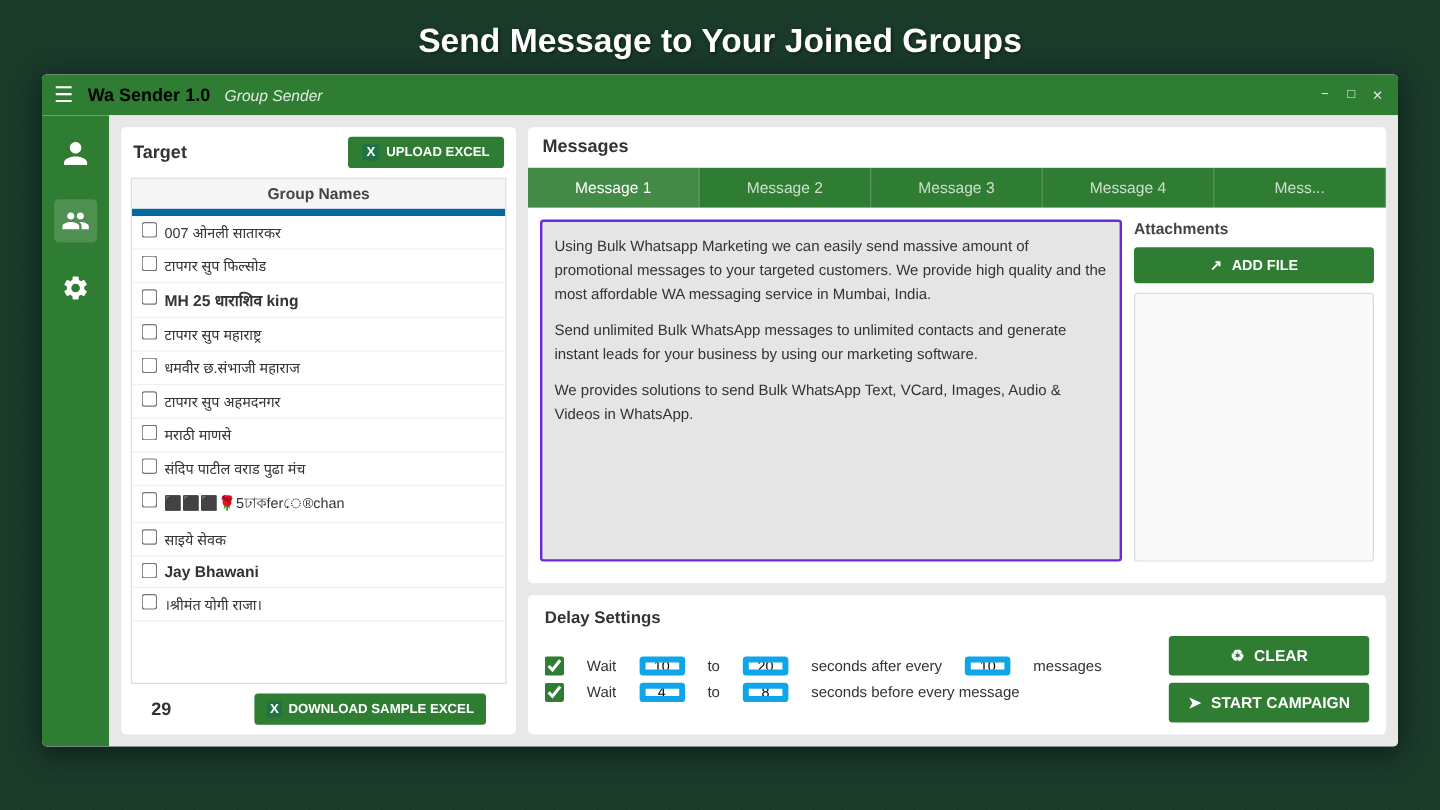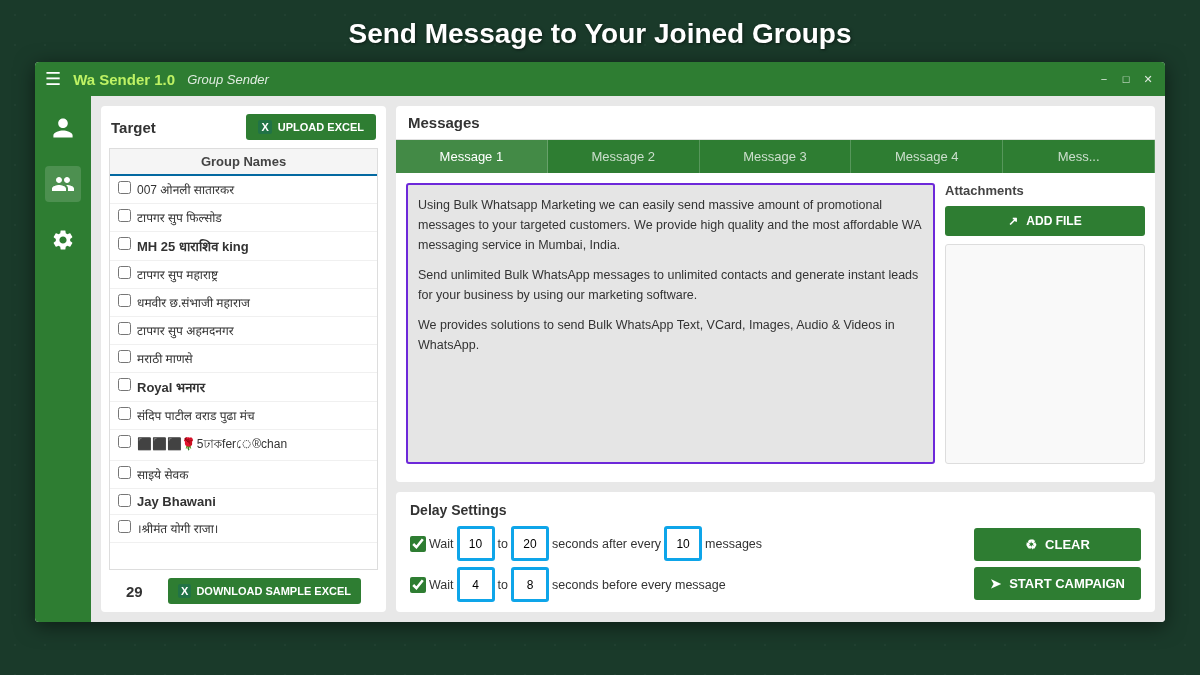--- a/index.html
+++ b/index.html
@@ -49,21 +49,21 @@
       gap: 12px;
     }
     .hamburger {
       font-size: 18px;
       cursor: pointer;
       color: white;
     }
     .app-title {
       font-weight: bold;
       font-size: 15px;
-      color: #bef264;
+      color: #000000;
     }
     .app-subtitle {
       font-size: 13px;
       color: rgba(255,255,255,0.85);
       font-style: italic;
     }
     .title-bar-controls {
       display: flex;
       gap: 8px;
       align-items: center;
@@ -113,21 +113,21 @@
     }
     .main-content {
       flex: 1;
       display: flex;
       gap: 10px;
       padding: 10px;
       background: #e8e8e8;
       overflow: hidden;
     }
     .left-panel {
-      width: 285px;
+      width: 329px;
       background: white;
       border-radius: 4px;
       display: flex;
       flex-direction: column;
       overflow: hidden;
     }
     .left-panel-header {
       display: flex;
       align-items: center;
       justify-content: space-between;
@@ -156,21 +156,21 @@
       overflow-y: auto;
       border: 1px solid #ddd;
       margin: 0 8px;
     }
     .group-list-header {
       background: #f5f5f5;
       padding: 5px 8px;
       font-size: 13px;
       font-weight: 600;
       color: #444;
-      border-bottom: 2px solid #0369a1;
+      border-bottom: 6px solid #0369a1;
       text-align: center;
     }
     .group-list-item {
       padding: 5px 8px;
       font-size: 12px;
       color: #333;
       border-bottom: 1px solid #f0f0f0;
       display: flex;
       align-items: flex-start;
       gap: 6px;
@@ -309,33 +309,33 @@
       margin-bottom: 8px;
     }
     .delay-rows {
       display: flex;
       flex-direction: column;
       gap: 6px;
     }
     .delay-row {
       display: flex;
       align-items: center;
-      gap: 3px;
+      gap: 19px;
       font-size: 12.5px;
       color: #333;
     }
     .delay-row input[type="checkbox"] {
       width: 16px;
       height: 16px;
       accent-color: #2e7d32;
     }
     .delay-input {
       width: 38px;
-      height: 35px;
-      border: 3px solid #0ea5e9;
+      height: 16px;
+      border: 5px solid #0ea5e9;
       border-radius: 3px;
       text-align: center;
       font-size: 12px;
       padding: 2px;
     }
     .delay-actions {
       display: flex;
       flex-direction: column;
       gap: 6px;
       margin-left: auto;
@@ -461,24 +461,20 @@
                 <input type="checkbox" style="">
                 <span>धमवीर छ.संभाजी महाराज</span>
               </div>
               <div class="group-list-item">
                 <input type="checkbox" style="">
                 <span>टापगर सुप अहमदनगर</span>
               </div>
               <div class="group-list-item">
                 <input type="checkbox" style="">
                 <span>मराठी माणसे</span>
-              </div>
-              <div class="group-list-item">
-                <input type="checkbox" style="">
-                <span class="group-item-bold">Royal भनगर</span>
               </div>
               <div class="group-list-item">
                 <input type="checkbox" style="">
                 <span>संदिप पाटील वराड पुढा मंच</span>
               </div>
               <div class="group-list-item">
                 <input type="checkbox" style="">
                 <span>⬛⬛⬛🌹5ঢাকferে®chan</span>
               </div>
               <div class="group-list-item">

